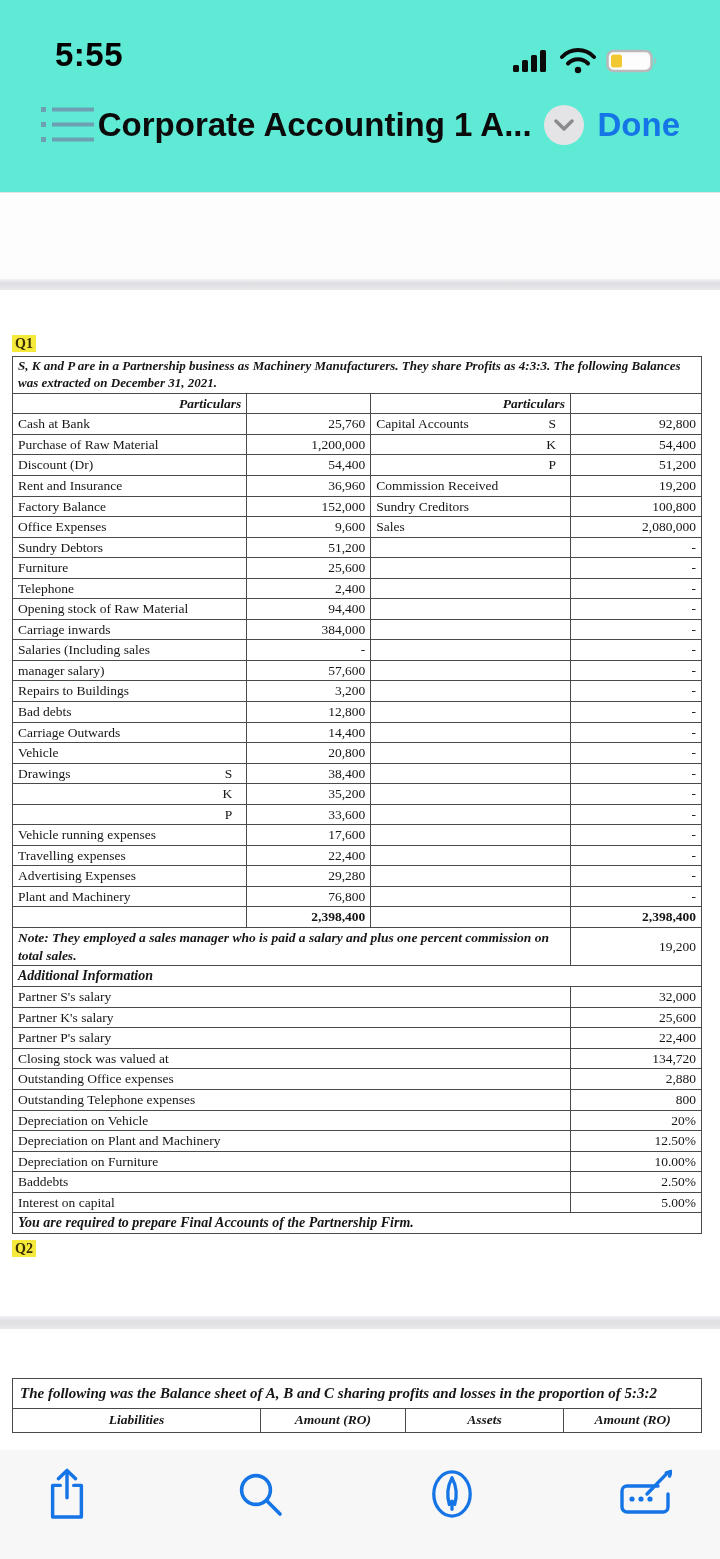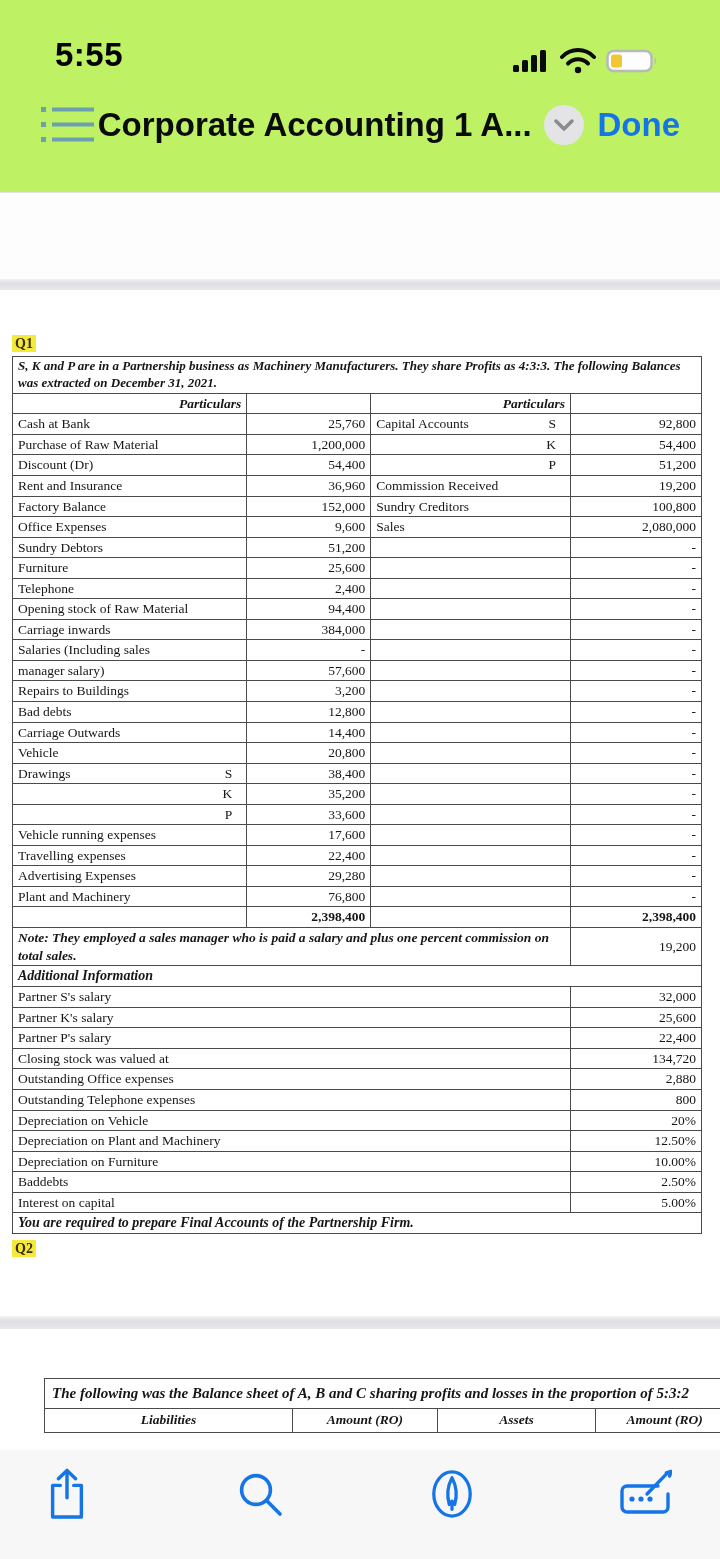--- a/index.html
+++ b/index.html
@@ -4,21 +4,21 @@
 <style>
   * { margin:0; padding:0; box-sizing:border-box; }
   html,body { background:#ddd; }
   .screen {
     position:relative; width:720px; height:1559px; margin:0 auto;
     background:#fff; overflow:hidden;
     font-family:"Liberation Sans", sans-serif;
     color:#111;
   }
   
-  .chrome-top { height:193px; background:#bef264; border-bottom:1px solid #e3e3e5; }
+  .chrome-top { height:193px; background:#5eead4; border-bottom:1px solid #e3e3e5; }
   .status-bar { height:88px; display:flex; align-items:flex-end; justify-content:space-between; padding:0 60px 14px 55px; }
   .sb-time { font-size:33px; font-weight:700; letter-spacing:.5px; color:#000; }
   .sb-icons { display:flex; align-items:center; gap:10px; }
   .nav-bar { height:74px; display:flex; align-items:center; padding:0 40px; }
   .list-icon-btn { width:56px; height:46px; display:flex; align-items:center; cursor:pointer; }
   .nav-title { flex:1; text-align:center; font-size:33px; font-weight:600; color:#0b0b0c; white-space:nowrap; overflow:hidden; }
   .chev-circle { width:40px; height:40px; border-radius:50%; background:#e4e4e7; display:flex; align-items:center; justify-content:center; margin:0 14px 0 10px; cursor:pointer; }
   .done-btn { font-size:33px; font-weight:600; color:var(--accent,#1574e6); background:none; border:none; cursor:pointer; font-family:inherit; }
   
   .gap-a { height:86px; background:#fdfdfe; }
@@ -35,21 +35,21 @@
   td.colhead { text-align:right; font-weight:700; font-style:italic; height:22px; }
   td.lbl .cellflex { display:flex; justify-content:space-between; }
   td.lbl .s { padding-right:9px; }
   td.amt { text-align:right; }
   tr.total-row td { font-weight:700; }
   td.note { font-weight:700; font-style:italic; line-height:1.5; padding:2px 7px; }
   td.vbottom { vertical-align:bottom; }
   td.section { font-weight:700; font-style:italic; font-size:14px; }
   td.req { font-weight:700; font-style:italic; font-size:14px; padding:2px 7px; }
   
-  .page2 { height:121px; background:#fff; overflow:hidden; padding:45px 2px 0 12px;margin-left:32px; }
+  .page2 { height:121px; background:#fff; overflow:hidden; padding:45px 2px 0 12px; }
   .page2 td.intro2 { font-size:15px; font-weight:700; font-style:italic; line-height:1.5; padding:3px 7px; }
   .page2 td.colhead2 { text-align:center; font-weight:700; font-style:italic; height:24px; }
   
   .toolbar { height:139px; background:#f7f7f8; position:relative; }
   .tb-icons { display:flex; justify-content:space-between; align-items:center; padding:16px 48px 0 40px; }
   .tb-btn { background:none; border:none; cursor:pointer; width:54px; height:56px; display:flex; align-items:center; justify-content:center; }
   .home-indicator { position:absolute; left:235px; bottom:10px; width:250px; height:9px; background:#000; border-radius:5px; cursor:pointer; }
 </style>
 </head>
 <body>

